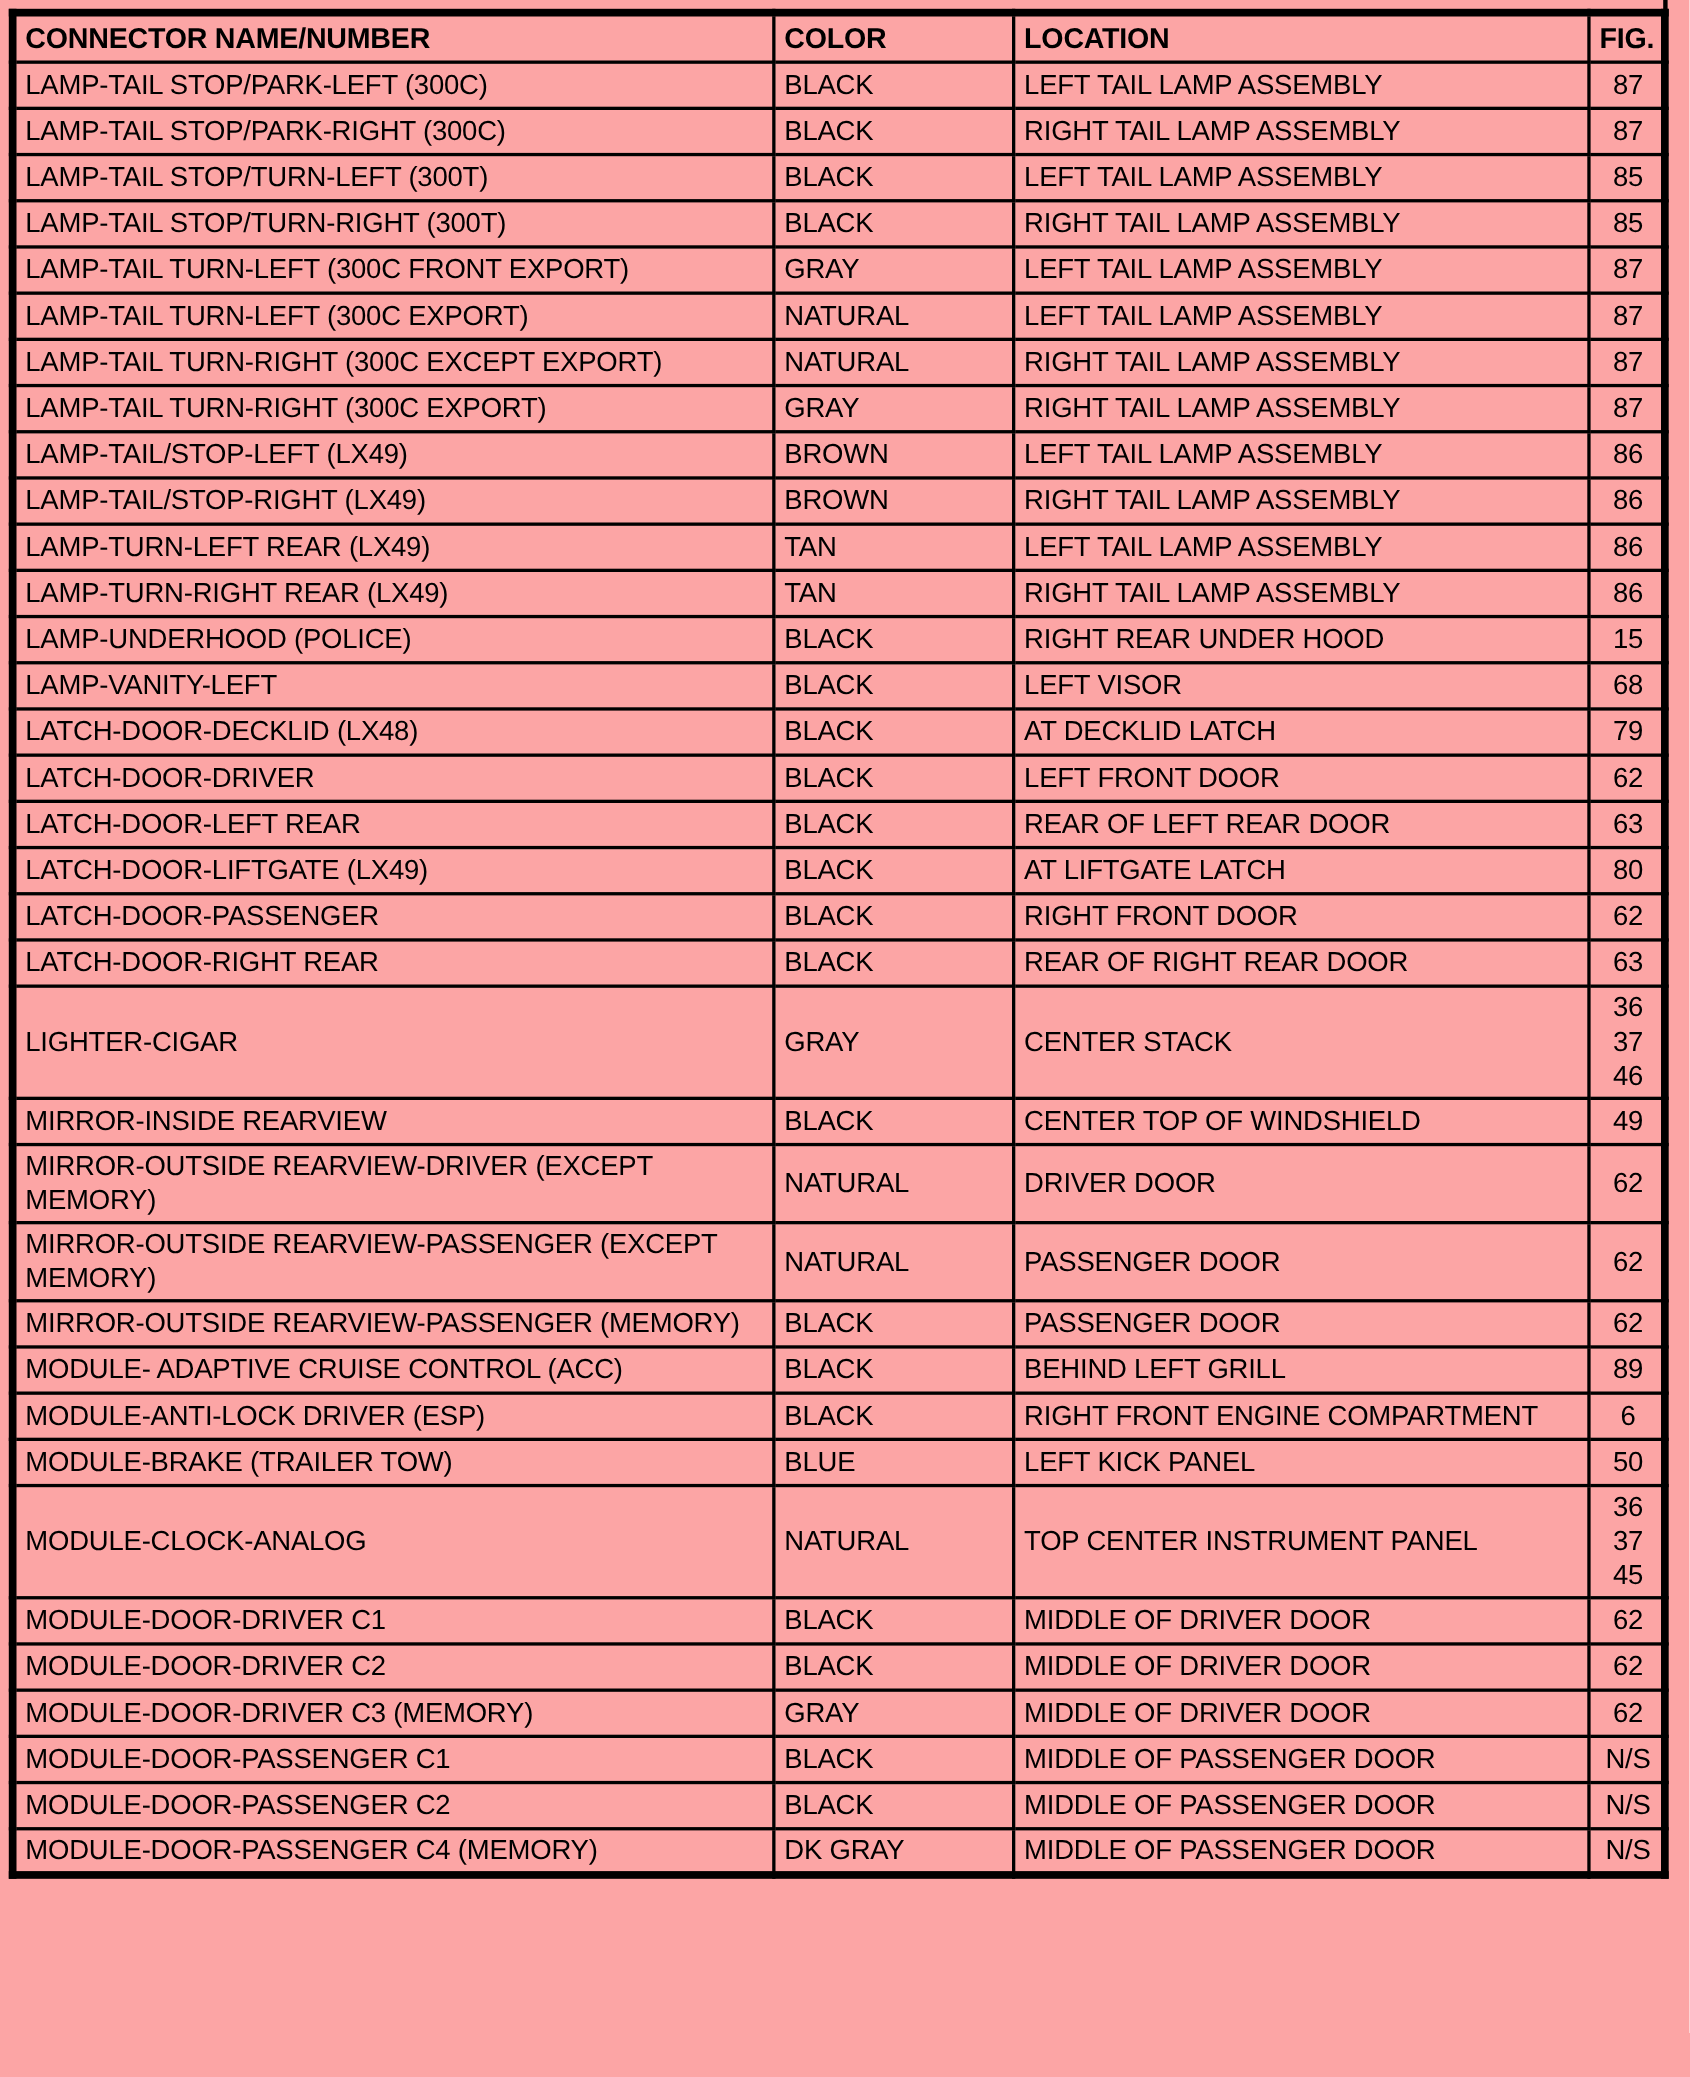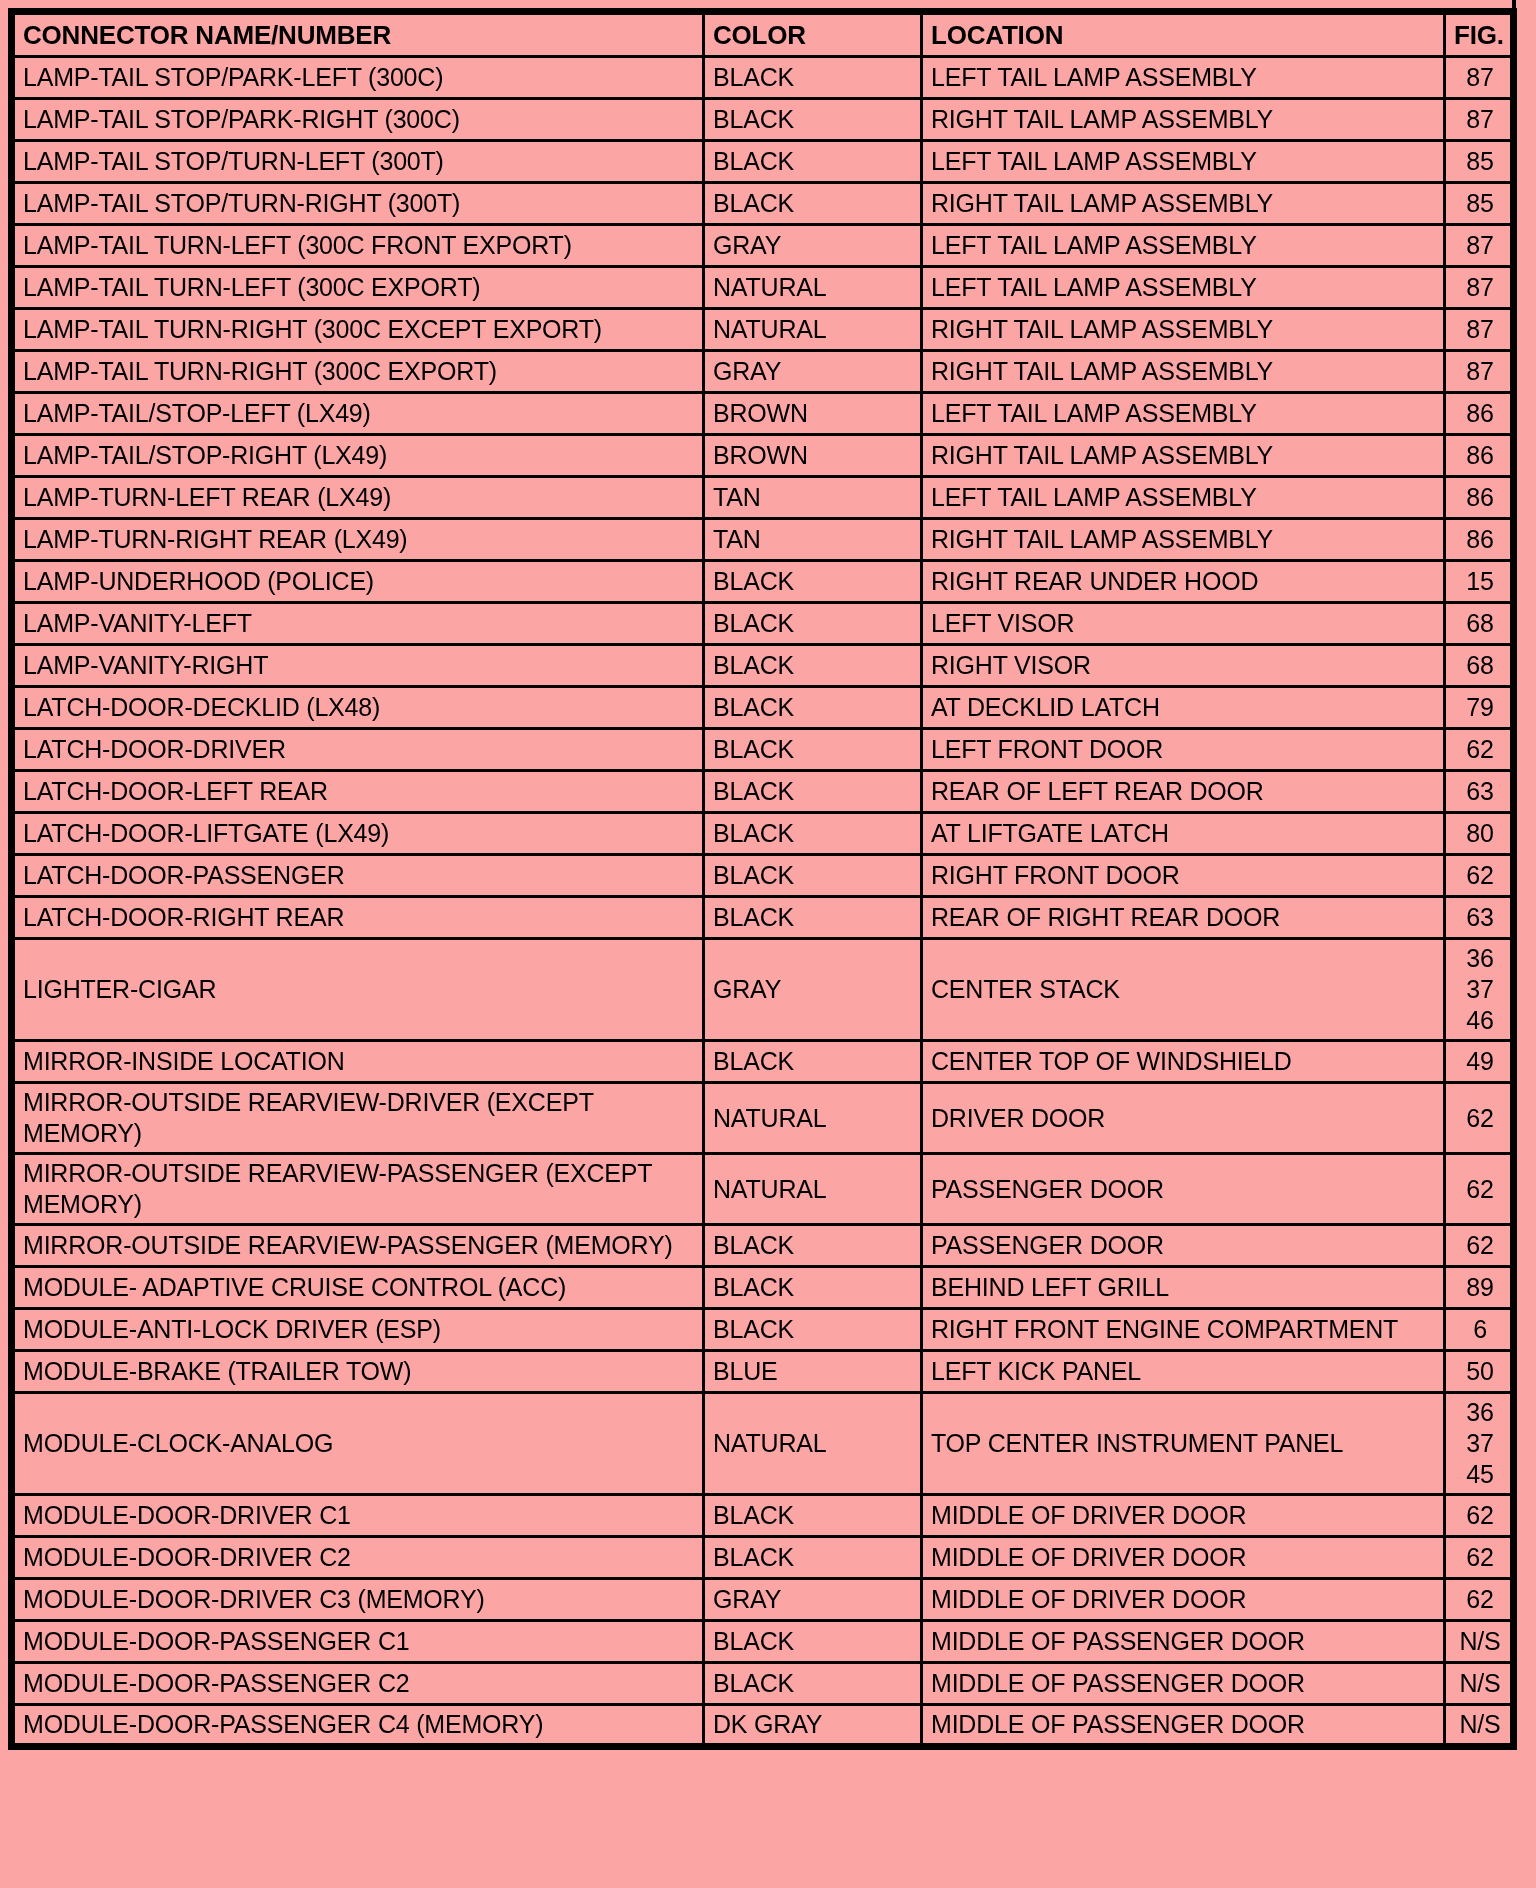--- a/index.html
+++ b/index.html
@@ -164,26 +164,20 @@
           <td class="location-cell">RIGHT REAR UNDER HOOD</td>
           <td class="fig-cell">15</td>
         </tr>
         <tr class="data-row">
           <td class="name-cell">LAMP-VANITY-LEFT</td>
           <td class="color-cell">BLACK</td>
           <td class="location-cell">LEFT VISOR</td>
           <td class="fig-cell">68</td>
         </tr>
         <tr class="data-row">
-          <td class="name-cell">LAMP-VANITY-RIGHT</td>
-          <td class="color-cell">BLACK</td>
-          <td class="location-cell">RIGHT VISOR</td>
-          <td class="fig-cell">68</td>
-        </tr>
-        <tr class="data-row">
           <td class="name-cell">LATCH-DOOR-DECKLID (LX48)</td>
           <td class="color-cell">BLACK</td>
           <td class="location-cell">AT DECKLID LATCH</td>
           <td class="fig-cell">79</td>
         </tr>
         <tr class="data-row">
           <td class="name-cell">LATCH-DOOR-DRIVER</td>
           <td class="color-cell">BLACK</td>
           <td class="location-cell">LEFT FRONT DOOR</td>
           <td class="fig-cell">62</td>
@@ -214,21 +208,21 @@
         </tr>
         <tr class="data-row">
           <td class="name-cell">LIGHTER-CIGAR</td>
           <td class="color-cell">GRAY</td>
           <td class="location-cell">CENTER STACK</td>
           <td class="fig-cell">36
 37
 46</td>
         </tr>
         <tr class="data-row">
-          <td class="name-cell">MIRROR-INSIDE LOCATION</td>
+          <td class="name-cell">MIRROR-INSIDE REARVIEW</td>
           <td class="color-cell">BLACK</td>
           <td class="location-cell">CENTER TOP OF WINDSHIELD</td>
           <td class="fig-cell">49</td>
         </tr>
         <tr class="data-row">
           <td class="name-cell">MIRROR-OUTSIDE REARVIEW-DRIVER (EXCEPT MEMORY)</td>
           <td class="color-cell">NATURAL</td>
           <td class="location-cell">DRIVER DOOR</td>
           <td class="fig-cell">62</td>
         </tr>

